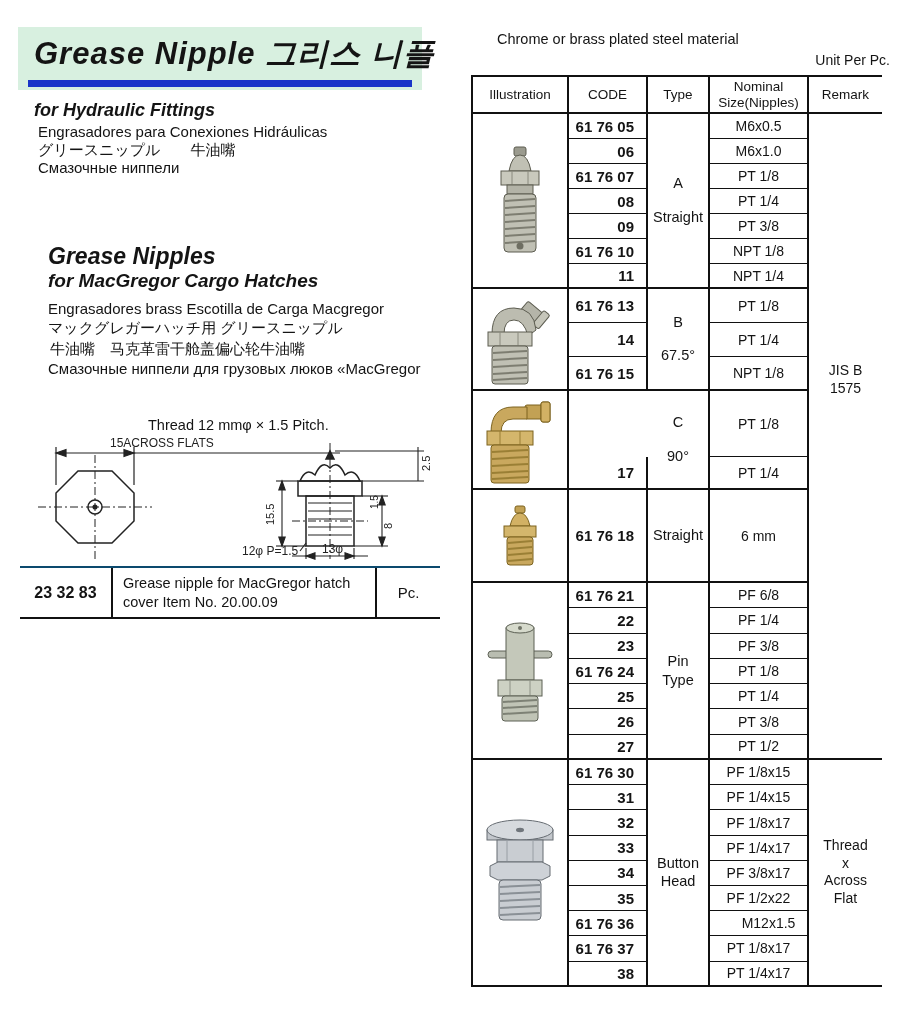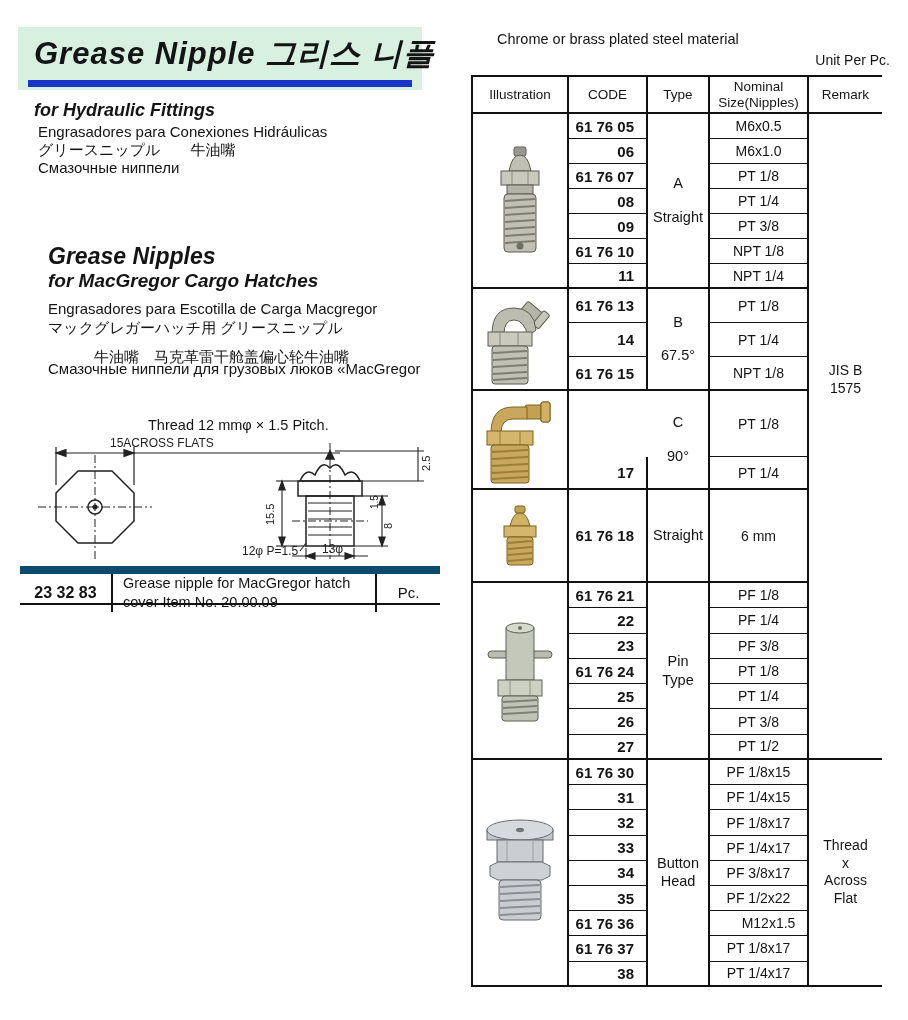--- a/index.html
+++ b/index.html
@@ -25,32 +25,32 @@
   .h-heading{left:34px;top:100px;font-size:18px;font-weight:bold;font-style:italic;}
   .sub{font-size:15px;}
   #hyd-es{left:38px;top:123px;}
   #hyd-ja{left:38px;top:141px;}
   #hyd-ru{left:38px;top:159px;}
 
   #mac-h1{left:48px;top:243px;font-size:23px;font-weight:bold;font-style:italic;}
   #mac-h2{left:48px;top:270px;font-size:19px;font-weight:bold;font-style:italic;}
   #mac-es{left:48px;top:300px;}
   #mac-ja{left:48px;top:319px;}
-  #mac-zh{left:50px;top:348px;margin-left:44px;}
+  #mac-zh{left:50px;top:340px;}
   #mac-ru{left:48px;top:360px;}
 
   #drawing-title{left:148px;top:417px;font-size:14.5px;}
   #tech-drawing{left:30px;top:433px;}
   #tech-drawing text{font-family:"Liberation Sans",sans-serif;fill:#222;}
 
   
   #order-table{
-    left:20px;top:566px;width:420px;height:39px;
+    left:20px;top:566px;width:420px;height:53px;
     display:grid;grid-template-columns:93px 264px 63px;
-    border-top:8px solid #0c4a6e;border-bottom:2px solid #111;
+    border-top:2px solid #0c4a6e;border-bottom:2px solid #111;
   }
   #order-table .ocell{display:flex;align-items:center;}
   #order-code{justify-content:center;font-weight:bold;font-size:16px;border-right:2px solid #111;}
   #order-desc{padding-left:10px;font-size:14.5px;line-height:1.3;border-right:2px solid #111;}
   #order-unit{justify-content:center;font-size:15px;}
 
   
   #material-note{left:497px;top:31px;font-size:14.5px;}
   #unit-note{left:760px;top:52px;width:130px;text-align:right;font-size:14px;}
 
@@ -87,21 +87,21 @@
     <div id="title-bar"></div>
   </div>
 
   <div class="abs h-heading">for Hydraulic Fittings</div>
   <div class="abs sub" id="hyd-es">Engrasadores para Conexiones Hidráulicas</div>
   <div class="abs sub" id="hyd-ja">グリースニップル　　牛油嘴</div>
   <div class="abs sub" id="hyd-ru">Смазочные ниппели</div>
 
   <div class="abs" id="mac-h1">Grease Nipples</div>
   <div class="abs" id="mac-h2">for MacGregor Cargo Hatches</div>
-  <div class="abs sub" id="mac-es">Engrasadores para Escotilla de Carga Macgregor</div>
+  <div class="abs sub" id="mac-es">Engrasadores brass Escotilla de Carga Macgregor</div>
   <div class="abs sub" id="mac-ja">マックグレガーハッチ用 グリースニップル</div>
   <div class="abs sub" id="mac-zh">牛油嘴　马克革雷干舱盖偏心轮牛油嘴</div>
   <div class="abs sub" id="mac-ru">Смазочные ниппели для грузовых люков «MacGregor</div>
 
   <div class="abs" id="drawing-title">Thread  12 mmφ × 1.5 Pitch.</div>
 
   <svg class="abs" id="tech-drawing" width="420" height="130" viewBox="0 0 420 130">
 
     <g stroke="#222" fill="none" stroke-width="1.5">
       <polygon points="48,38 82,38 104,60 104,88 82,110 48,110 26,88 26,60"></polygon>
@@ -384,21 +384,21 @@
       </svg>
       </div>
       <div class="cell type-cell" style="grid-area: 15 / 3 / span 7;">
         <span class="cell-text">Pin
 Type</span>
       </div>
       <div class="cell code-cell" style="grid-area: 15 / 2;">
         <span class="cell-text">61 76 21</span>
       </div>
       <div class="cell nom-cell" style="grid-area: 15 / 4;">
-        <span class="cell-text">PF 1/8</span>
+        <span class="cell-text">PF 6/8</span>
       </div>
       <div class="cell code-cell" style="grid-area: 16 / 2;">
         <span class="cell-text">22</span>
       </div>
       <div class="cell nom-cell" style="grid-area: 16 / 4;">
         <span class="cell-text">PF 1/4</span>
       </div>
       <div class="cell code-cell" style="grid-area: 17 / 2;">
         <span class="cell-text">23</span>
       </div>

